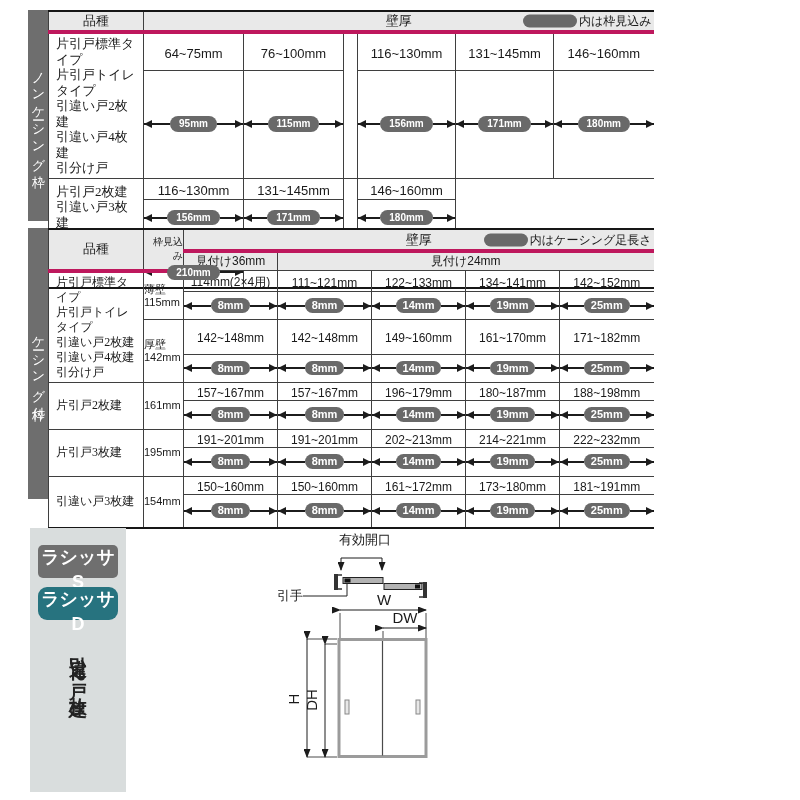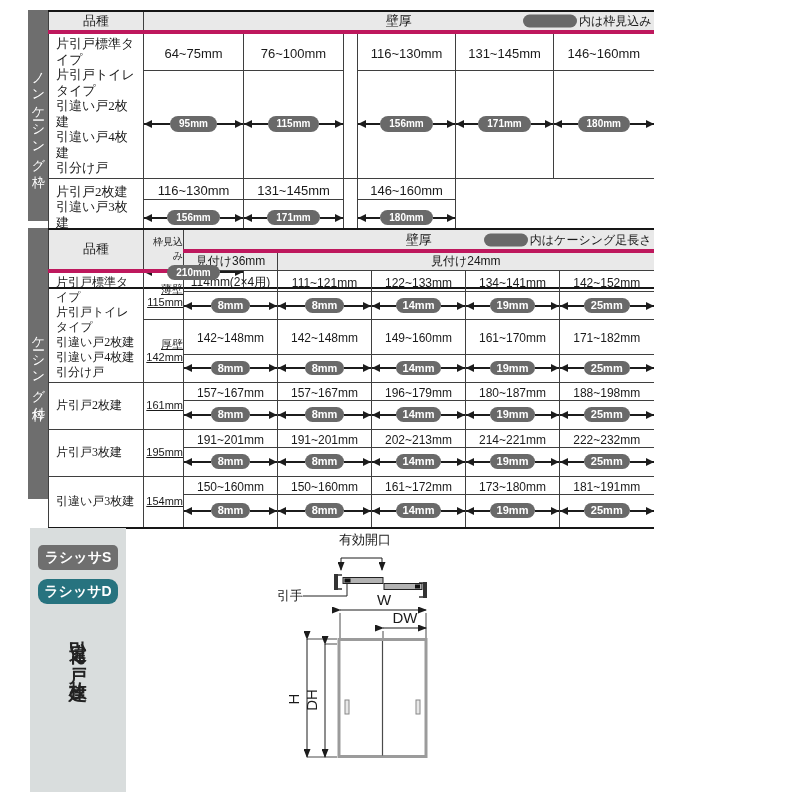--- a/index.html
+++ b/index.html
@@ -14,43 +14,43 @@
   .gray { background:#e9e9e9; }
   .hd { font-size:13px; border-bottom:4px solid #be185d; }
   .v { border-right:1px solid #3f3f3f; }
   .rel { position:relative; text-align:center; }
   .note { position:absolute; right:2px; top:50%; transform:translateY(-50%);
           display:flex; align-items:center; gap:2px; font-size:12px; white-space:nowrap; }
   .sample { width:54px; height:13px; background:#696969; border-radius:7px; display:inline-block; }
   .t2 .sample { width:44px; }
   .prod { font-size:13px; text-align:left; padding:2px 3px 2px 7px; line-height:15.5px;font-family:Liberation Serif, serif; }
   .t2 .prod { font-size:12px; line-height:15px; }
-  .dep { font-size:11px; text-align:right; line-height:13px;text-decoration:underline; }
+  .dep { font-size:11px; text-align:left; line-height:13px; }
   .range { font-size:13px; text-align:center; border-bottom:1px solid #3f3f3f; padding-top:3px; white-space:nowrap; }
   .t2 .range { font-size:12px; }
   .nob { border:0; }
   .sp { border-left:1px solid #3f3f3f; border-right:1px solid #3f3f3f; }
   tr.sep > th, tr.sep > td { border-top:1px solid #3f3f3f; }
   tr.subsep > td { border-top:1px solid #3f3f3f; }
   .parrow { display:flex; align-items:center; width:100%; }
   .al { flex:1; height:2px; background:#1c1c1c; position:relative; min-width:7px; }
   .al.l::before { content:""; position:absolute; left:0; top:-3px; width:0; height:0;
       border-top:4px solid transparent; border-bottom:4px solid transparent; border-right:8px solid #1c1c1c; }
   .al.r::after { content:""; position:absolute; right:0; top:-3px; width:0; height:0;
       border-top:4px solid transparent; border-bottom:4px solid transparent; border-left:8px solid #1c1c1c; }
   .pill { background:#696969; color:#fff; font-weight:bold; border-radius:10px; padding:1px 9px;
           font-size:10px; white-space:nowrap; line-height:1.35; z-index:1; }
   .t2 .pill { font-size:11px; padding:0 7px; border-radius:8px; }
   .smallhd { font-size:10px;text-align:right; }
   .hd2 { font-size:12px; border-bottom:1px solid #3f3f3f; text-align:center; }
   
   .panel { position:absolute; left:30px; top:528px; width:96px; height:264px; background:#d9dddd;
            display:flex; flex-direction:column; align-items:center; padding-top:17px; box-sizing:border-box; }
-  .badge { width:80px; height:25px; line-height:25px; text-align:center; color:#fff;
-           font-size:14px; font-weight:bold; margin-bottom:9px; }
+  .badge { width:80px; height:33px; line-height:25px; text-align:center; color:#fff;
+           font-size:18px; font-weight:bold; margin-bottom:9px; }
   .badge.s { background:#6f6f6f; border-radius:5px; }
   .badge.d { background:#27737f; border-radius:9px; }
   .cat { writing-mode:vertical-rl; font-size:18px; font-weight:600; letter-spacing:2px; color:#222; margin-top:14px; }
   .diagram { position:absolute; left:258px; top:528px; }
 </style>
 </head>
 <body>
 
 <div class="page">
 

